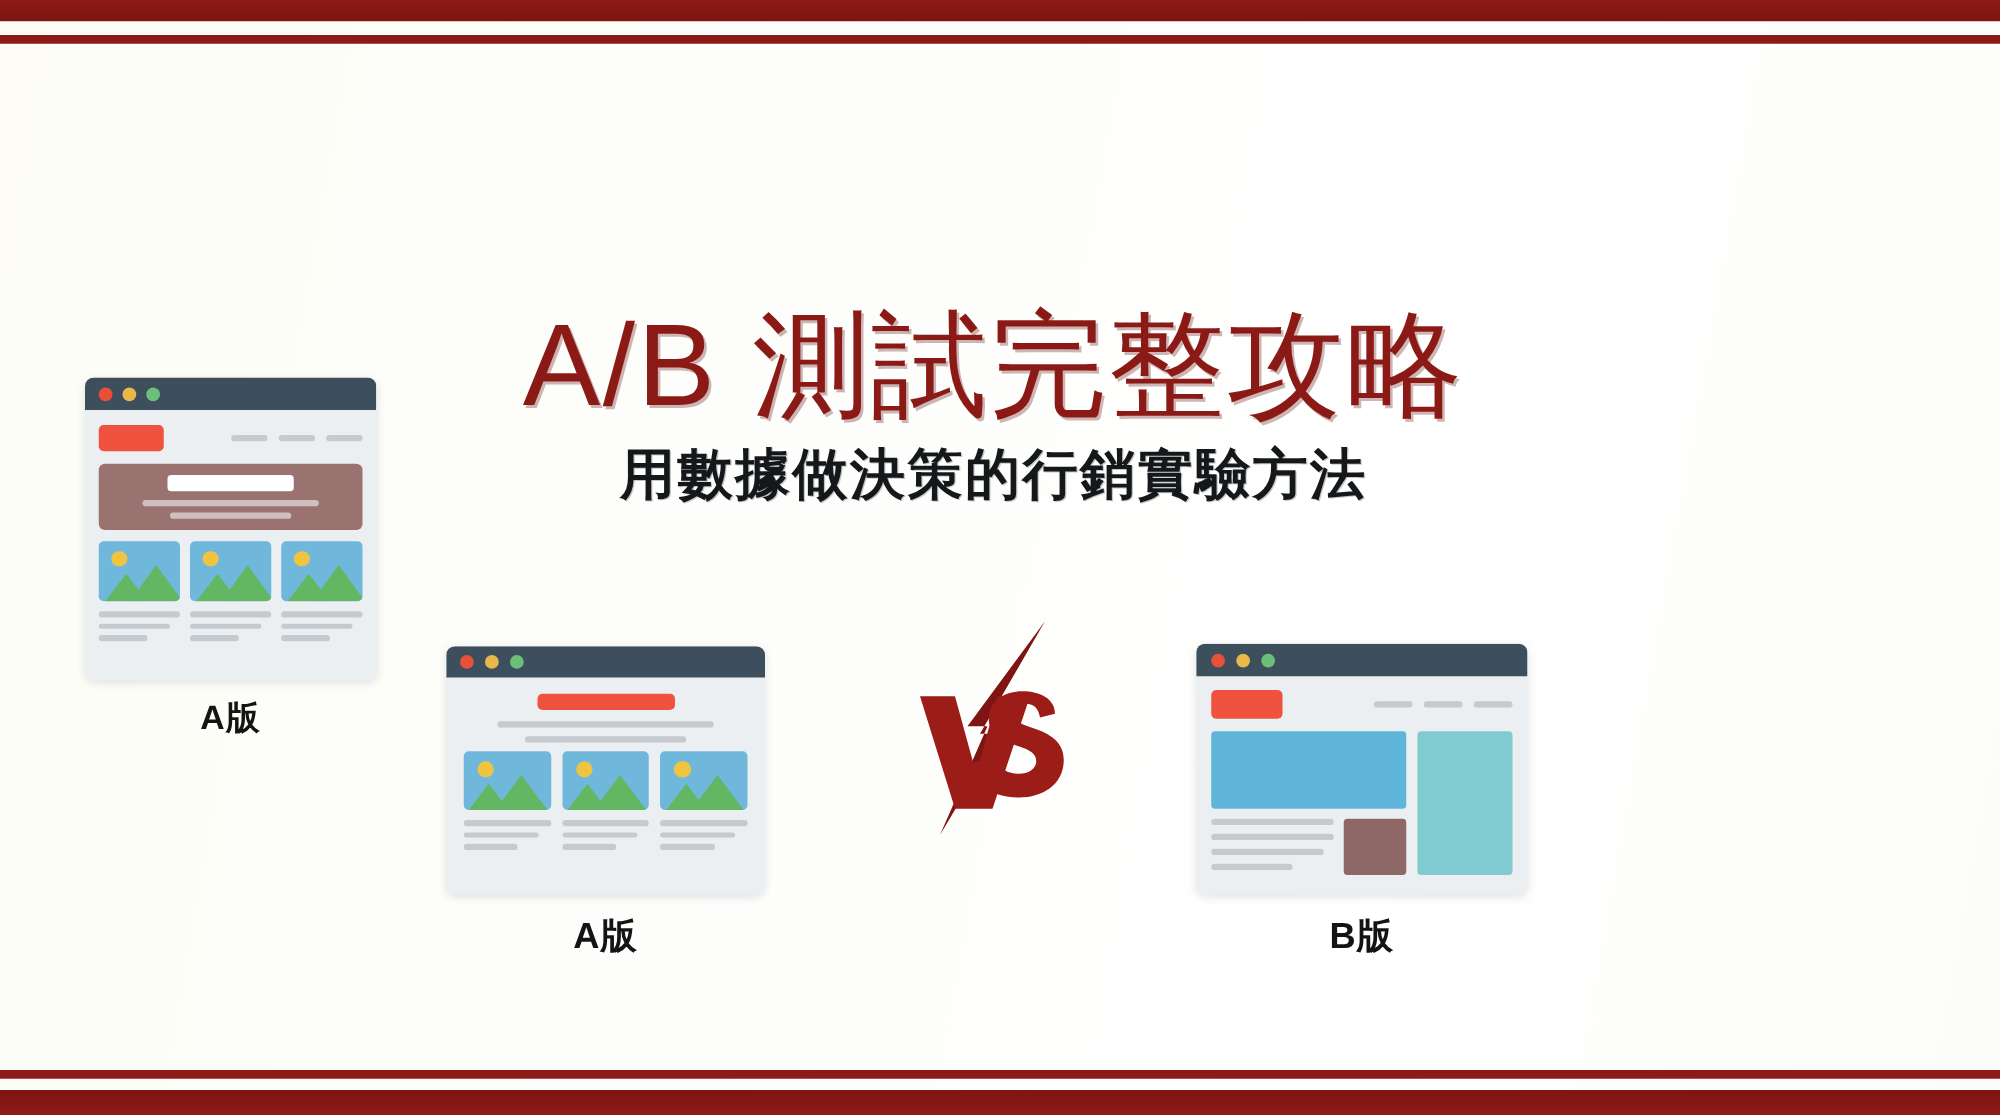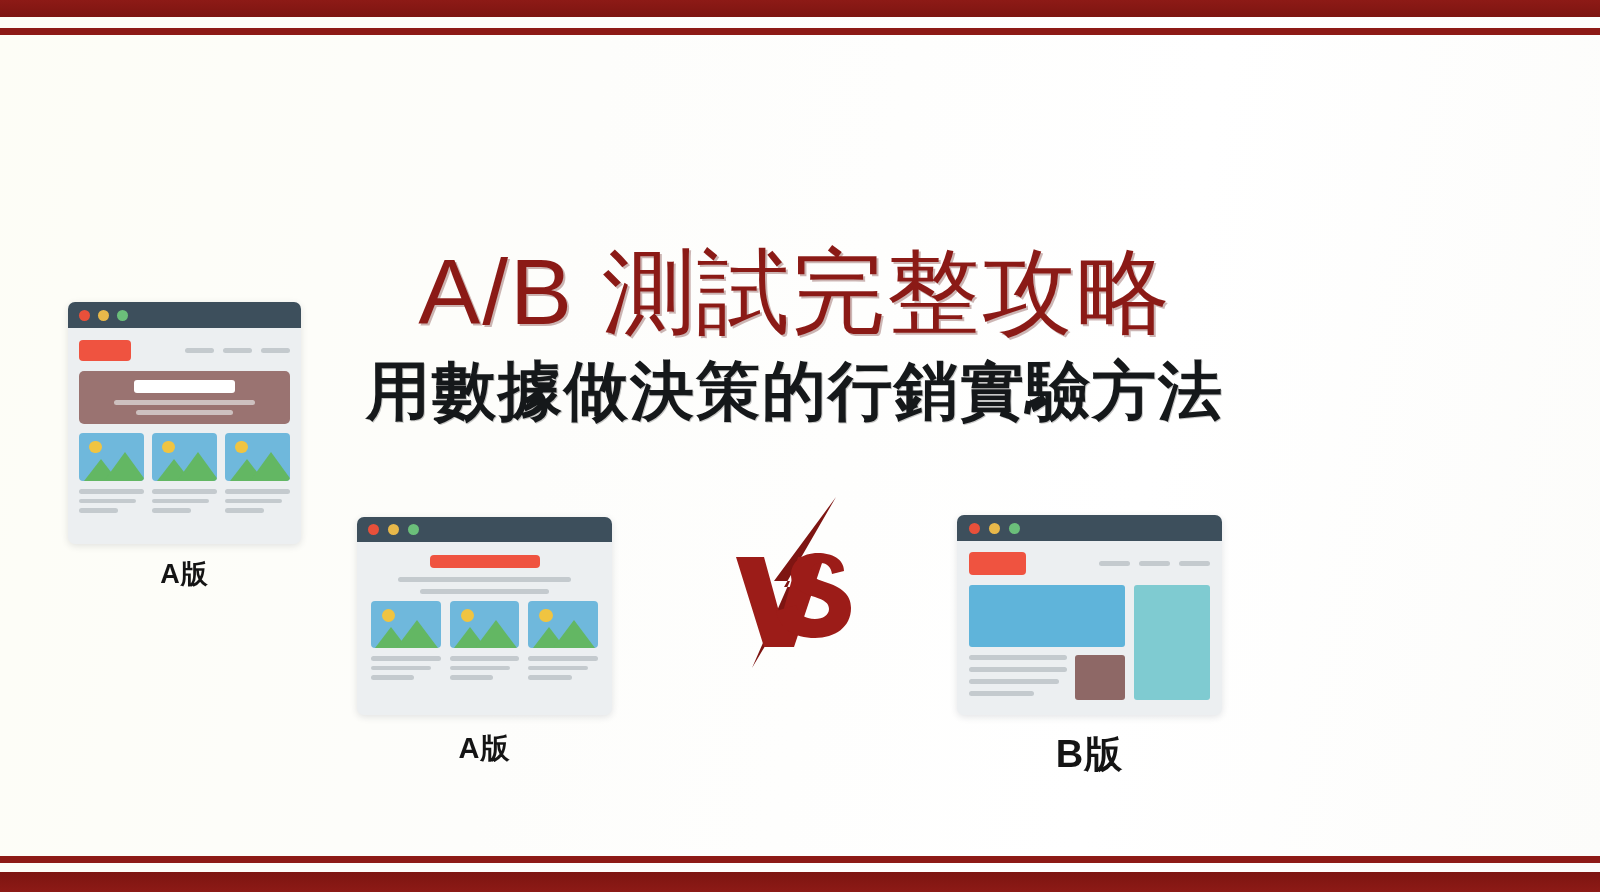--- a/index.html
+++ b/index.html
@@ -45,21 +45,21 @@
     font-size: 93px;
     line-height: 1.06;
     font-weight: normal;
     color: #8b1a16;
     letter-spacing: 2px;
     white-space: nowrap;
     text-shadow: 2px 2px 0 rgba(90,12,10,0.30);
   }
   .subhead {
     margin: 14px 0 0 0;
-    font-size: 64px;
+    font-size: 44px;
     line-height: 1.1;
     font-weight: bold;
     color: #15181a;
     letter-spacing: 2px;
     white-space: nowrap;
     text-shadow: 1px 1px 0 rgba(0,0,0,0.22);
   }
 
   
   .mock {
@@ -197,21 +197,21 @@
     position: absolute;
     font-size: 27px;
     font-weight: bold;
     color: #141414;
     letter-spacing: 1px;
     text-align: center;
     white-space: nowrap;
   }
   #labelA  { left: 68px;  top: 556px; width: 233px; }
   #labelA2 { left: 357px; top: 729px; width: 255px; font-size: 29px; }
-  #labelB  { left: 957px; top: 729px; width: 265px; font-size: 38px; }
+  #labelB  { left: 957px; top: 729px; width: 265px; font-size: 29px; }
 
   
   #vs {
     position: absolute;
     left: 718px;
     top: 495px;
     width: 150px;
     height: 175px;
   }
 </style>

